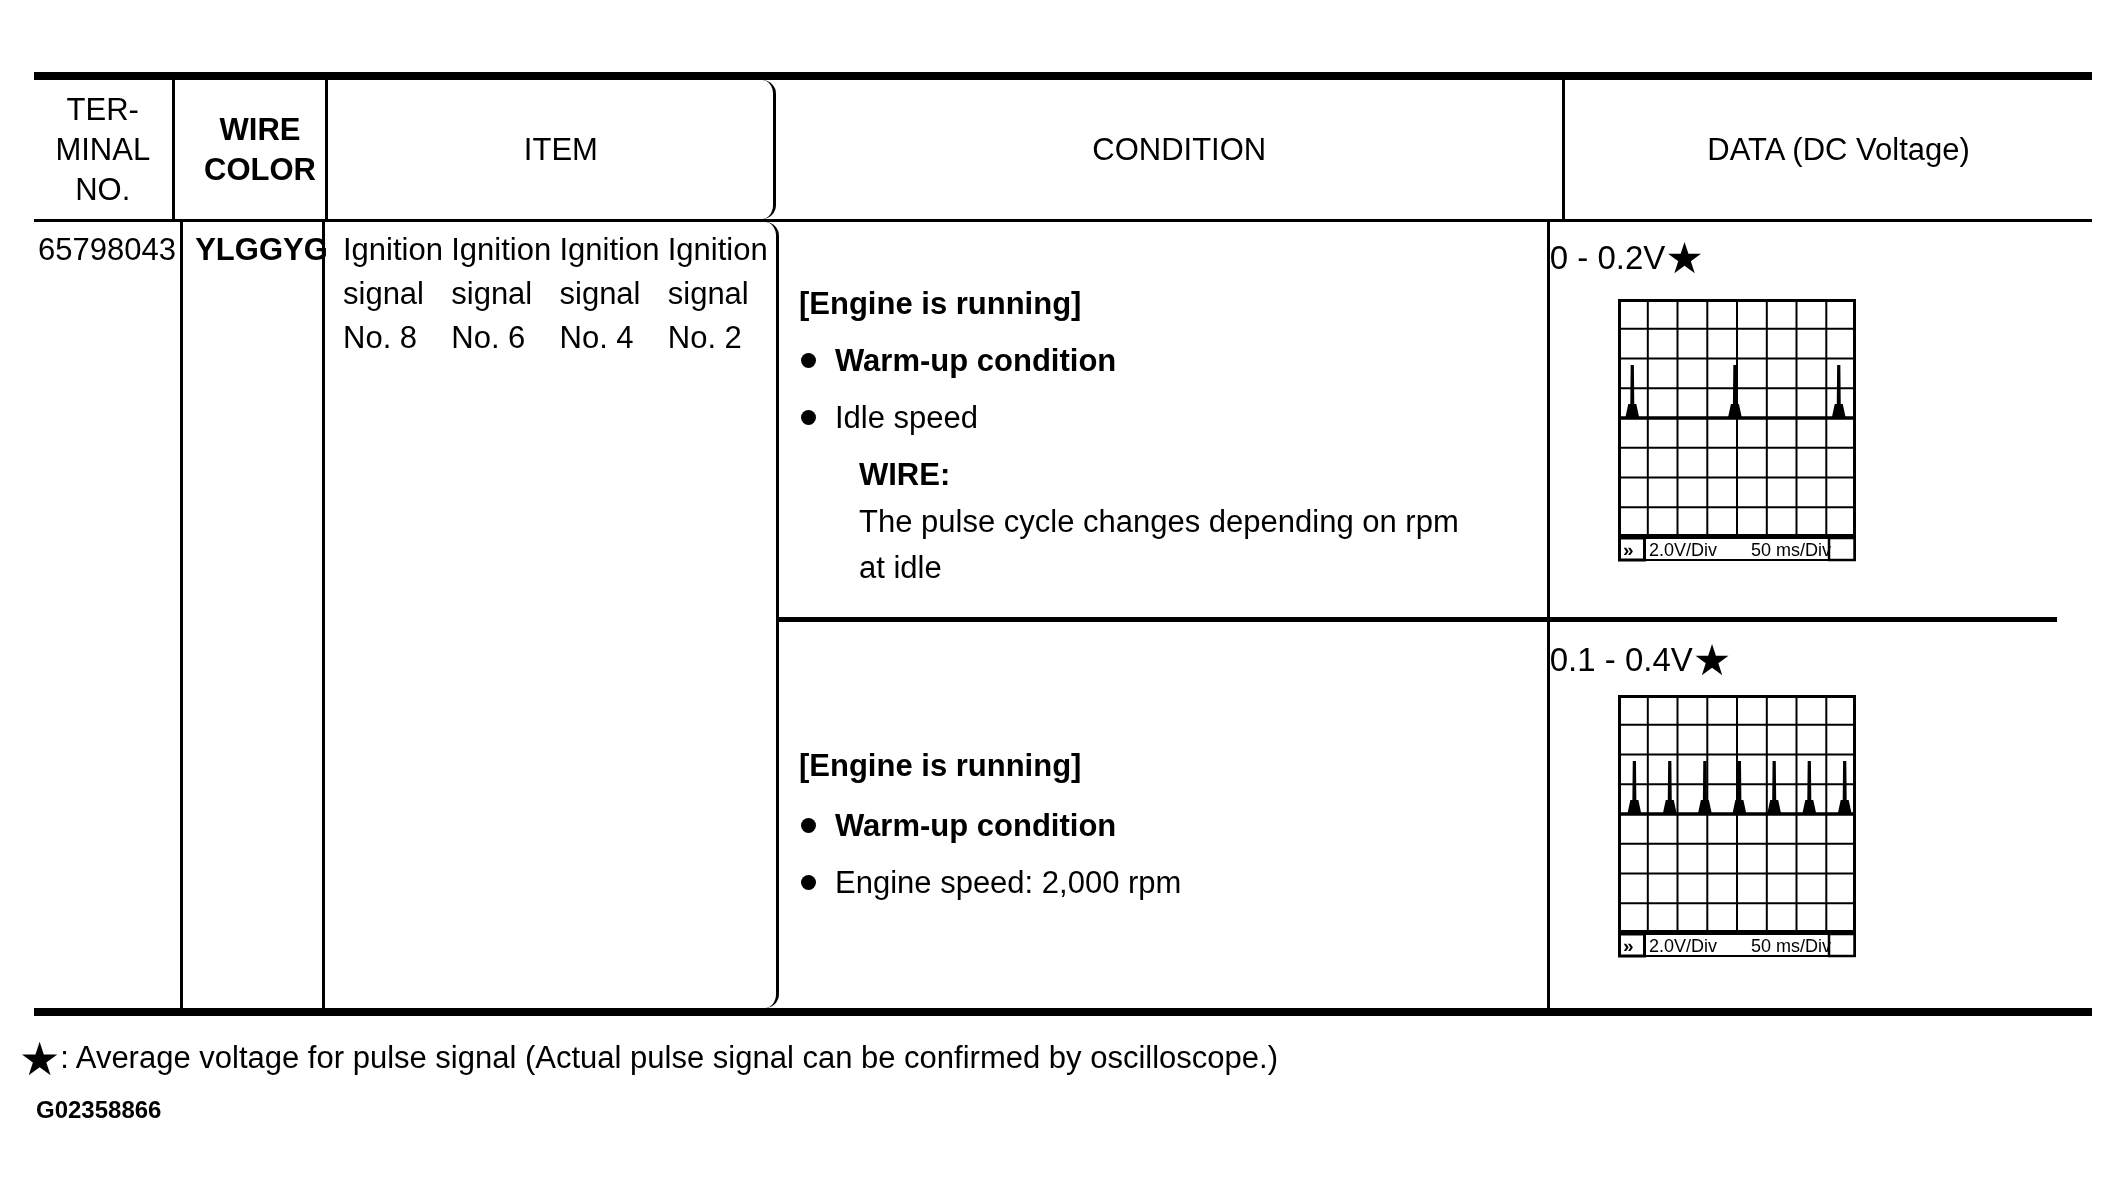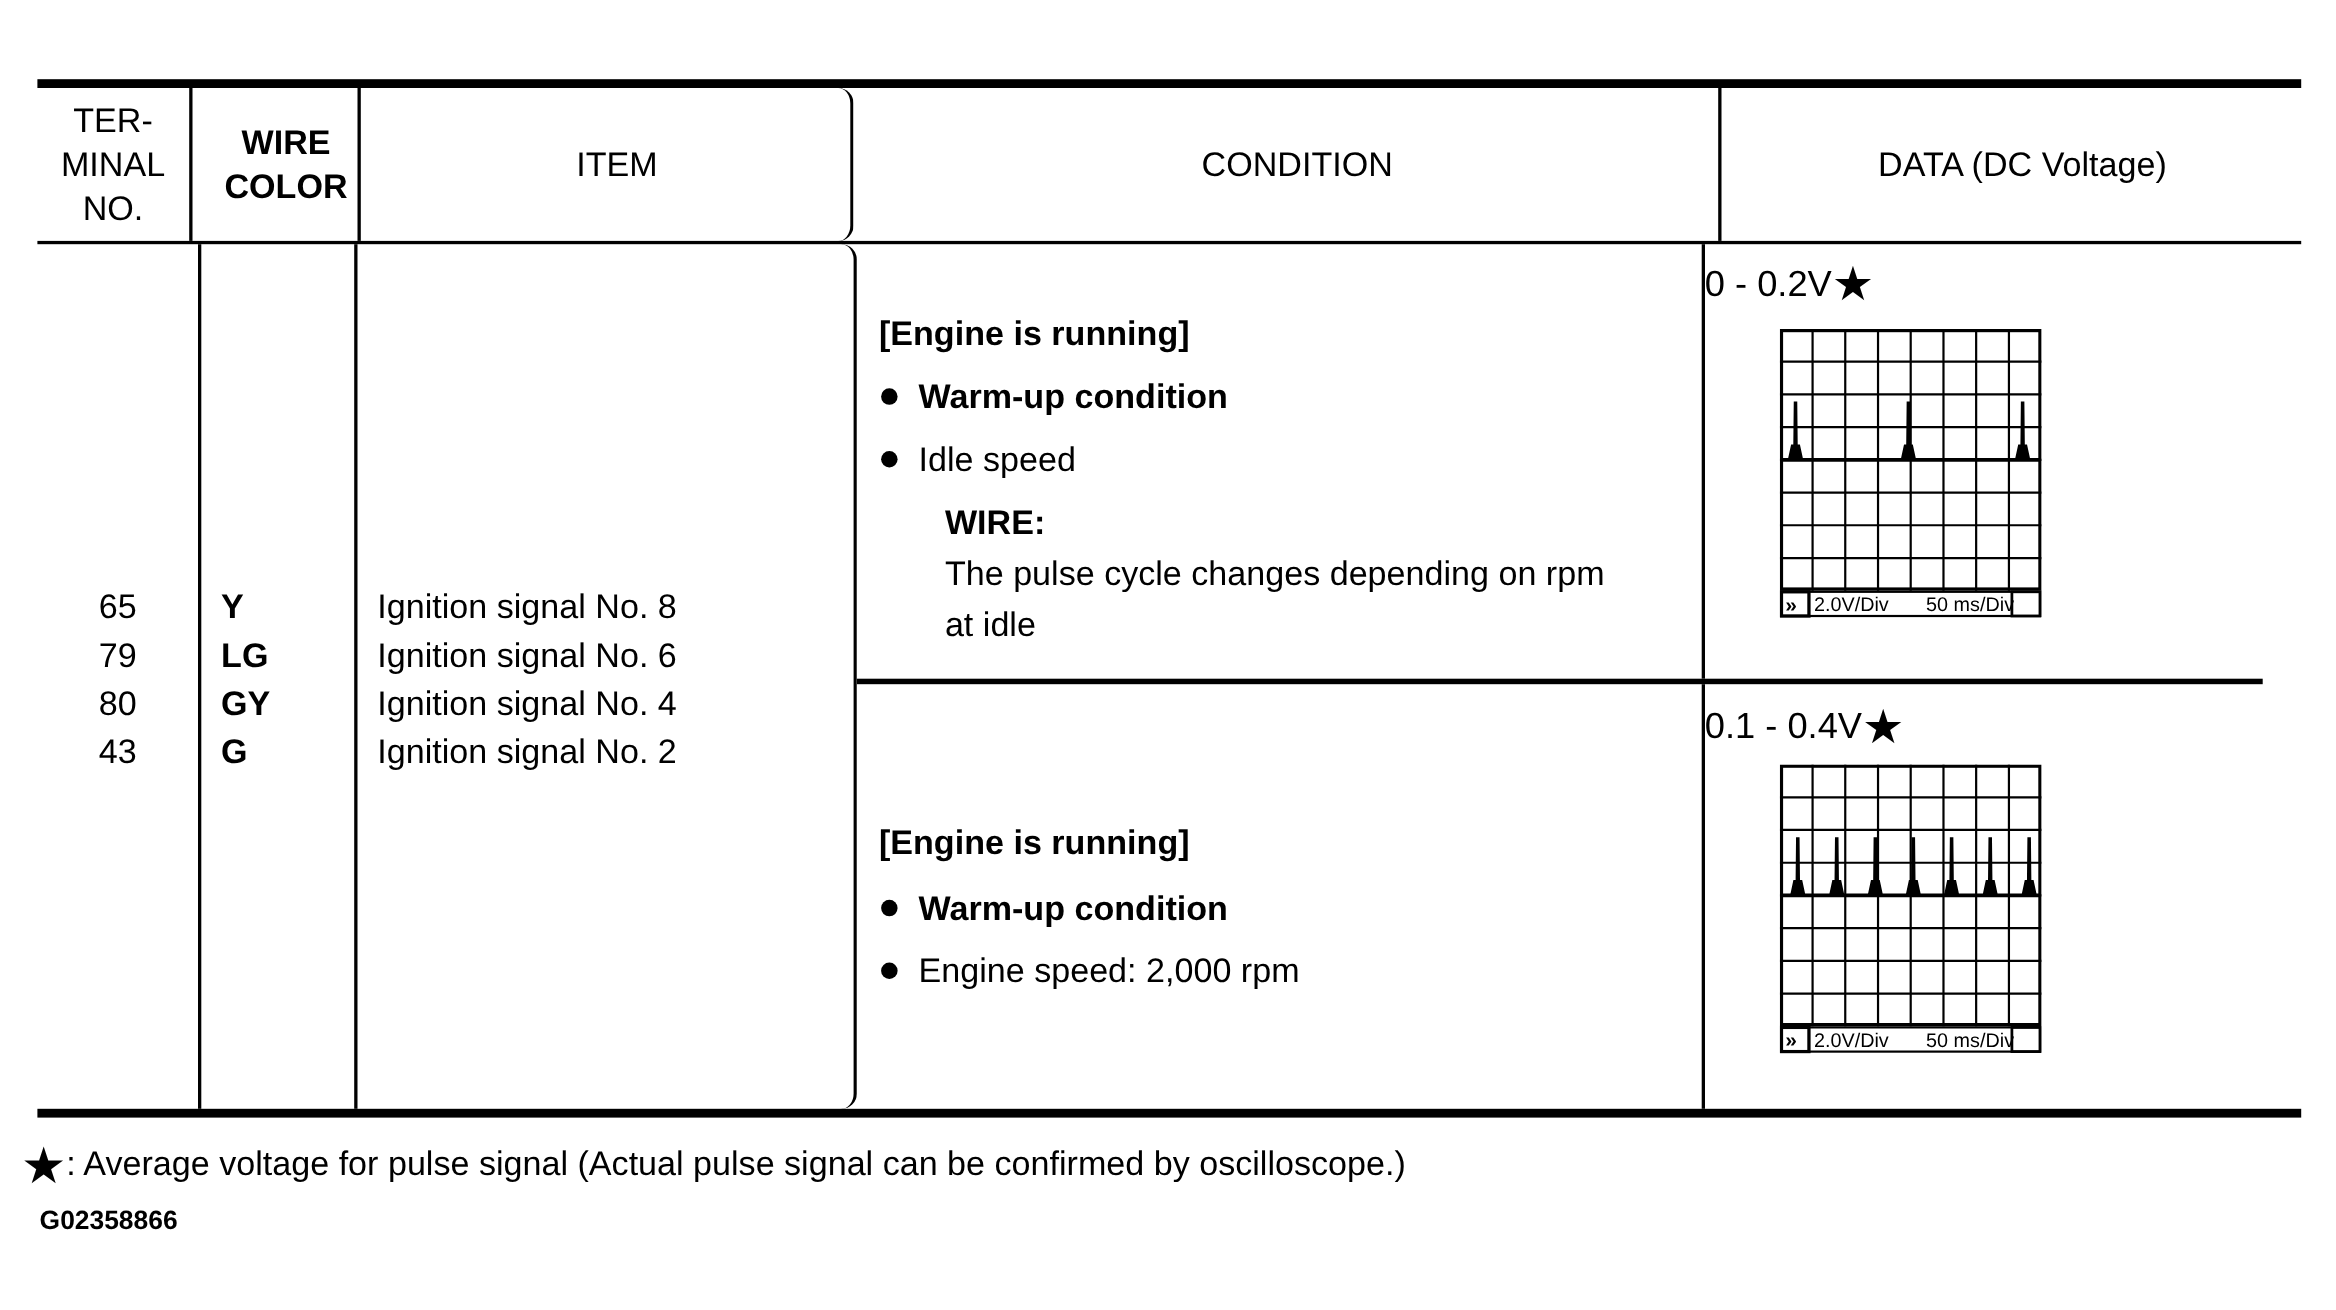--- a/index.html
+++ b/index.html
@@ -11,21 +11,21 @@
   .tbl { position:absolute; left:34px; top:72px; width:2058px;
          border-top:8px solid #000; border-bottom:8px solid #000; }
   .row { display:flex; }
   .hdr { height:142px; border-bottom:3px solid #000;gap:20px; }
   .bodyrow { height:786px; }
   .cell { border-right:3px solid #000; }
   .c1 { width:149px; } .c2 { width:142px;font-weight:bold; } .c3 { width:454px;border-radius:14px; }
   .c4 { width:816px; } .c5 { width:538px; border-right:none; }
   .hcell { display:flex; align-items:center; justify-content:center;
            text-align:center; font-size:31px; line-height:40px; white-space:pre-line; }
-  .merged { display:flex; flex-direction:column; justify-content:center; padding-top:6px; }
+  .merged { display:flex; flex-direction:row; justify-content:center; padding-top:6px; }
   .line { font-size:31px; line-height:44px; display:block; }
   .c1.merged { text-align:center; }
   .c2.merged, .c3.merged { padding-left:18px; text-align:left; }
   .rstack { display:flex; flex-direction:column; width:1278px; }
   .sub1 { height:400px; border-bottom:5px solid #000; }
   .sub2 { height:386px; }
   .cond { padding-left:20px; font-size:31px; }
   .cond p { line-height:44px; }
   .chead { font-weight:bold; }
   .mt-h1 { margin-top:60px; } .mt-b { margin-top:13px; }

